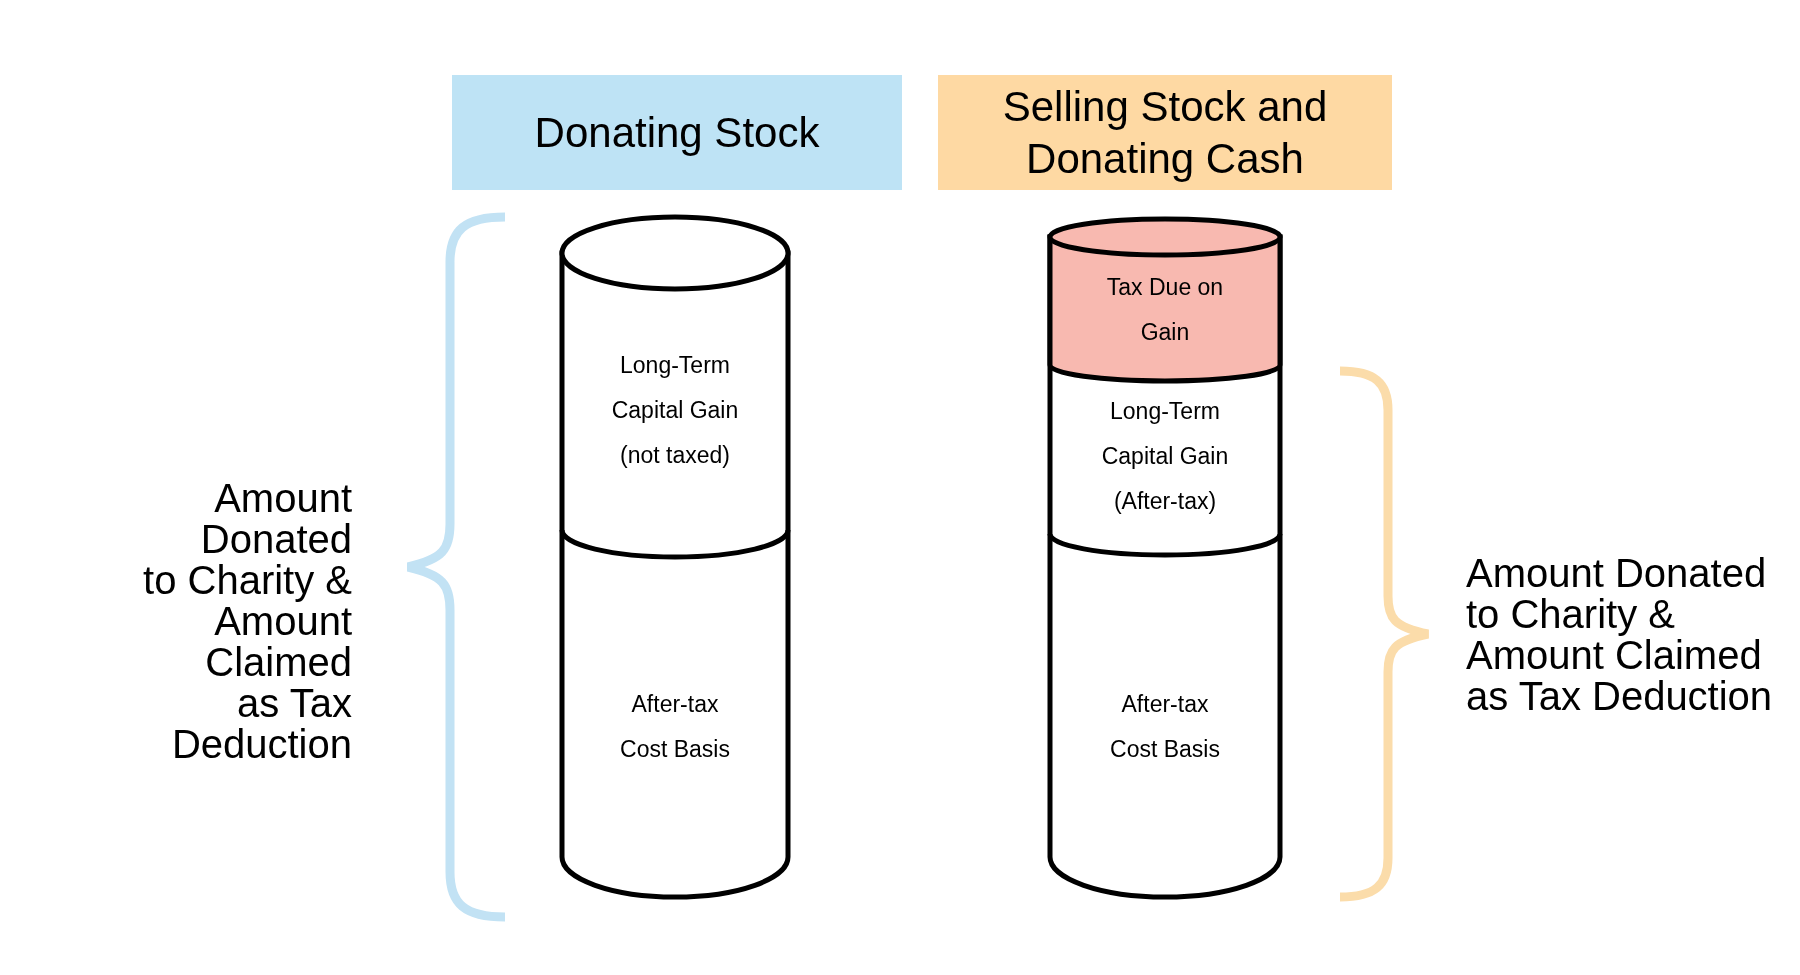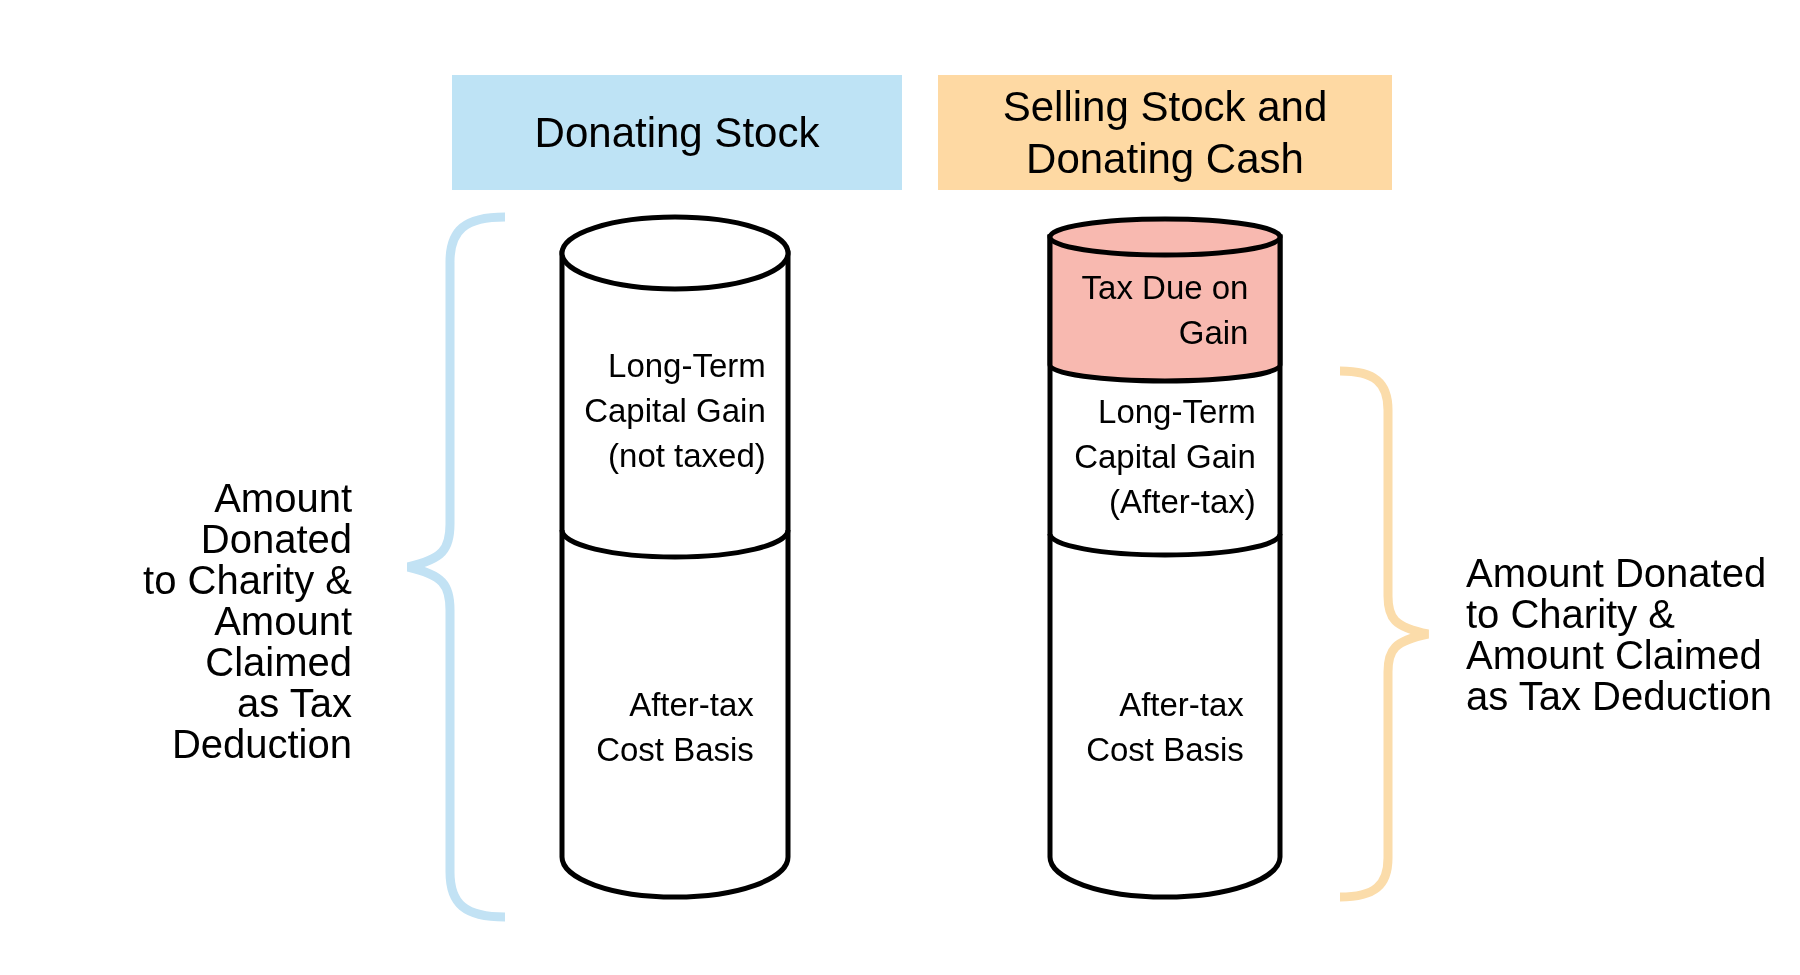--- a/index.html
+++ b/index.html
@@ -35,22 +35,22 @@
     line-height: 52px;
     white-space: pre-line;
   }
   #header-left  { left: 452px; width: 450px; background: #bee3f5; }
   #header-right { left: 938px; width: 454px; background: #fed9a3; }
   .cyl-label {
     position: absolute;
     display: flex;
     align-items: center;
     justify-content: center;
-    text-align: right;
-    font-size: 33px;
+    text-align: center;
+    font-size: 23px;
     line-height: 45px;
     white-space: pre-line;
   }
   #left-cyl-s1  { left: 555px;  top: 285px; width: 240px; height: 250px; }
   #left-cyl-s2  { left: 555px;  top: 555px; width: 240px; height: 343px; }
   #right-cyl-s1 { left: 1050px; top: 253px; width: 230px; height: 114px; }
   #right-cyl-s2 { left: 1045px; top: 378px; width: 240px; height: 156px; }
   #right-cyl-s3 { left: 1045px; top: 555px; width: 240px; height: 343px; }
   .brace-label {
     position: absolute;

